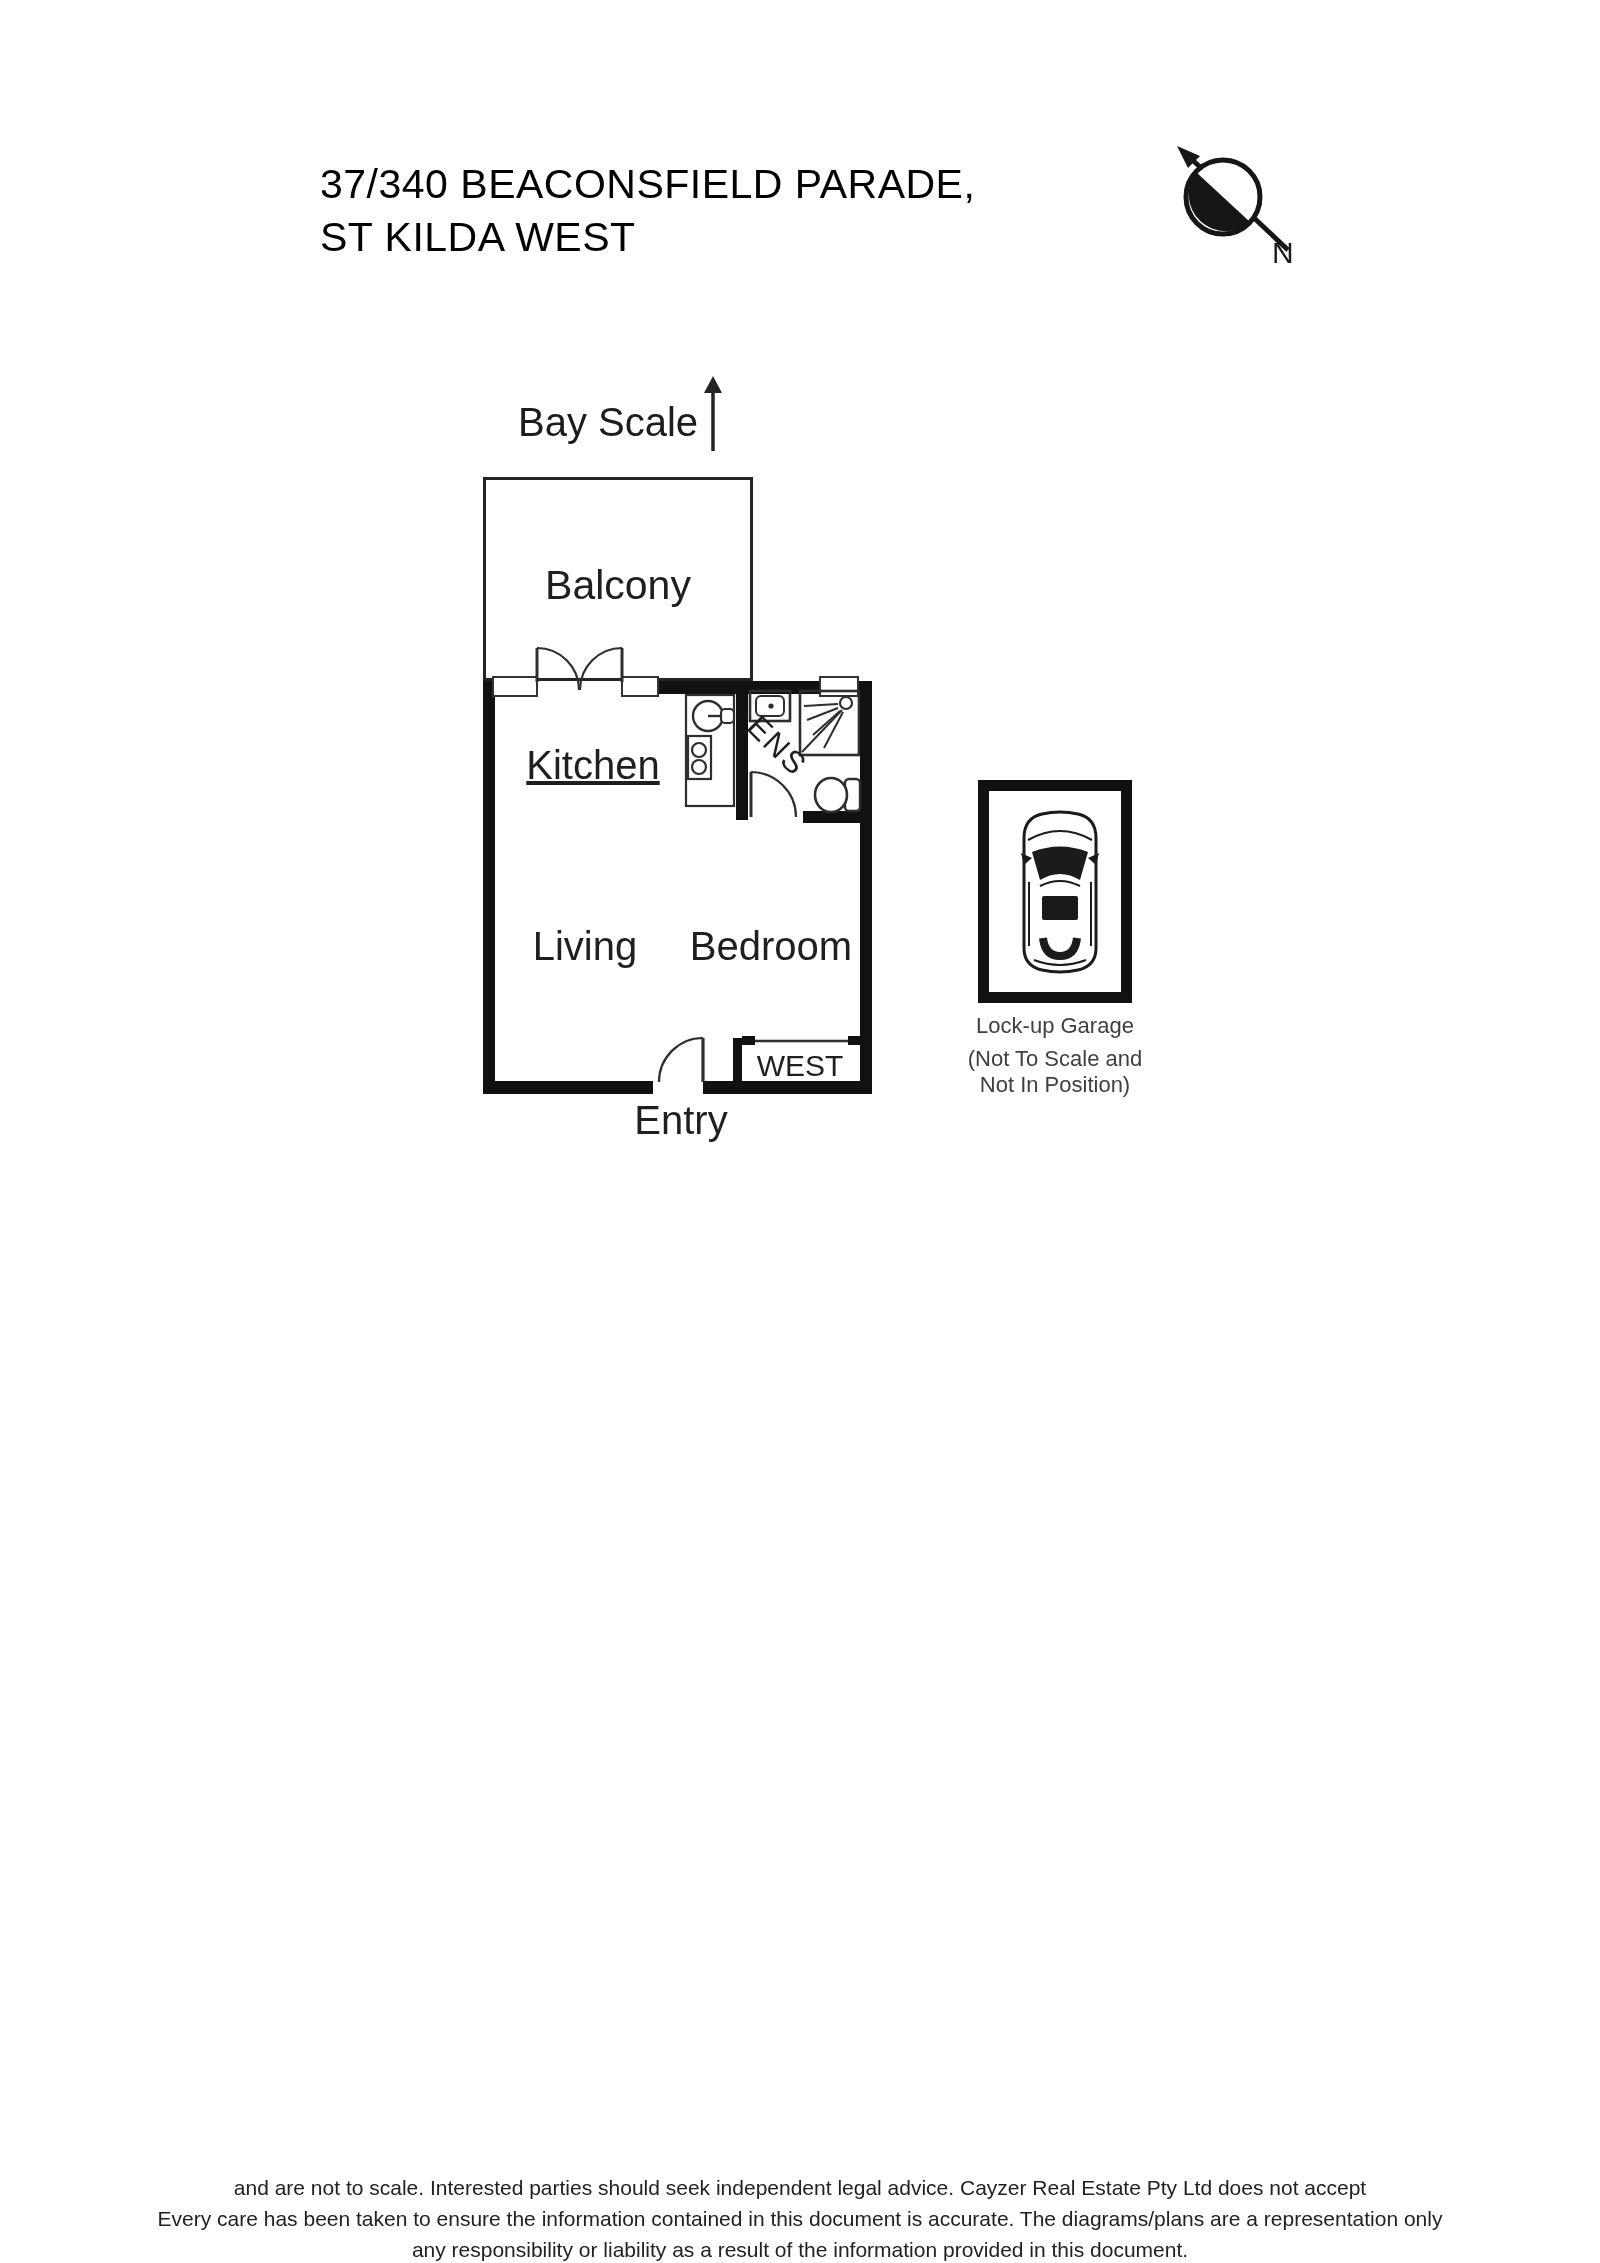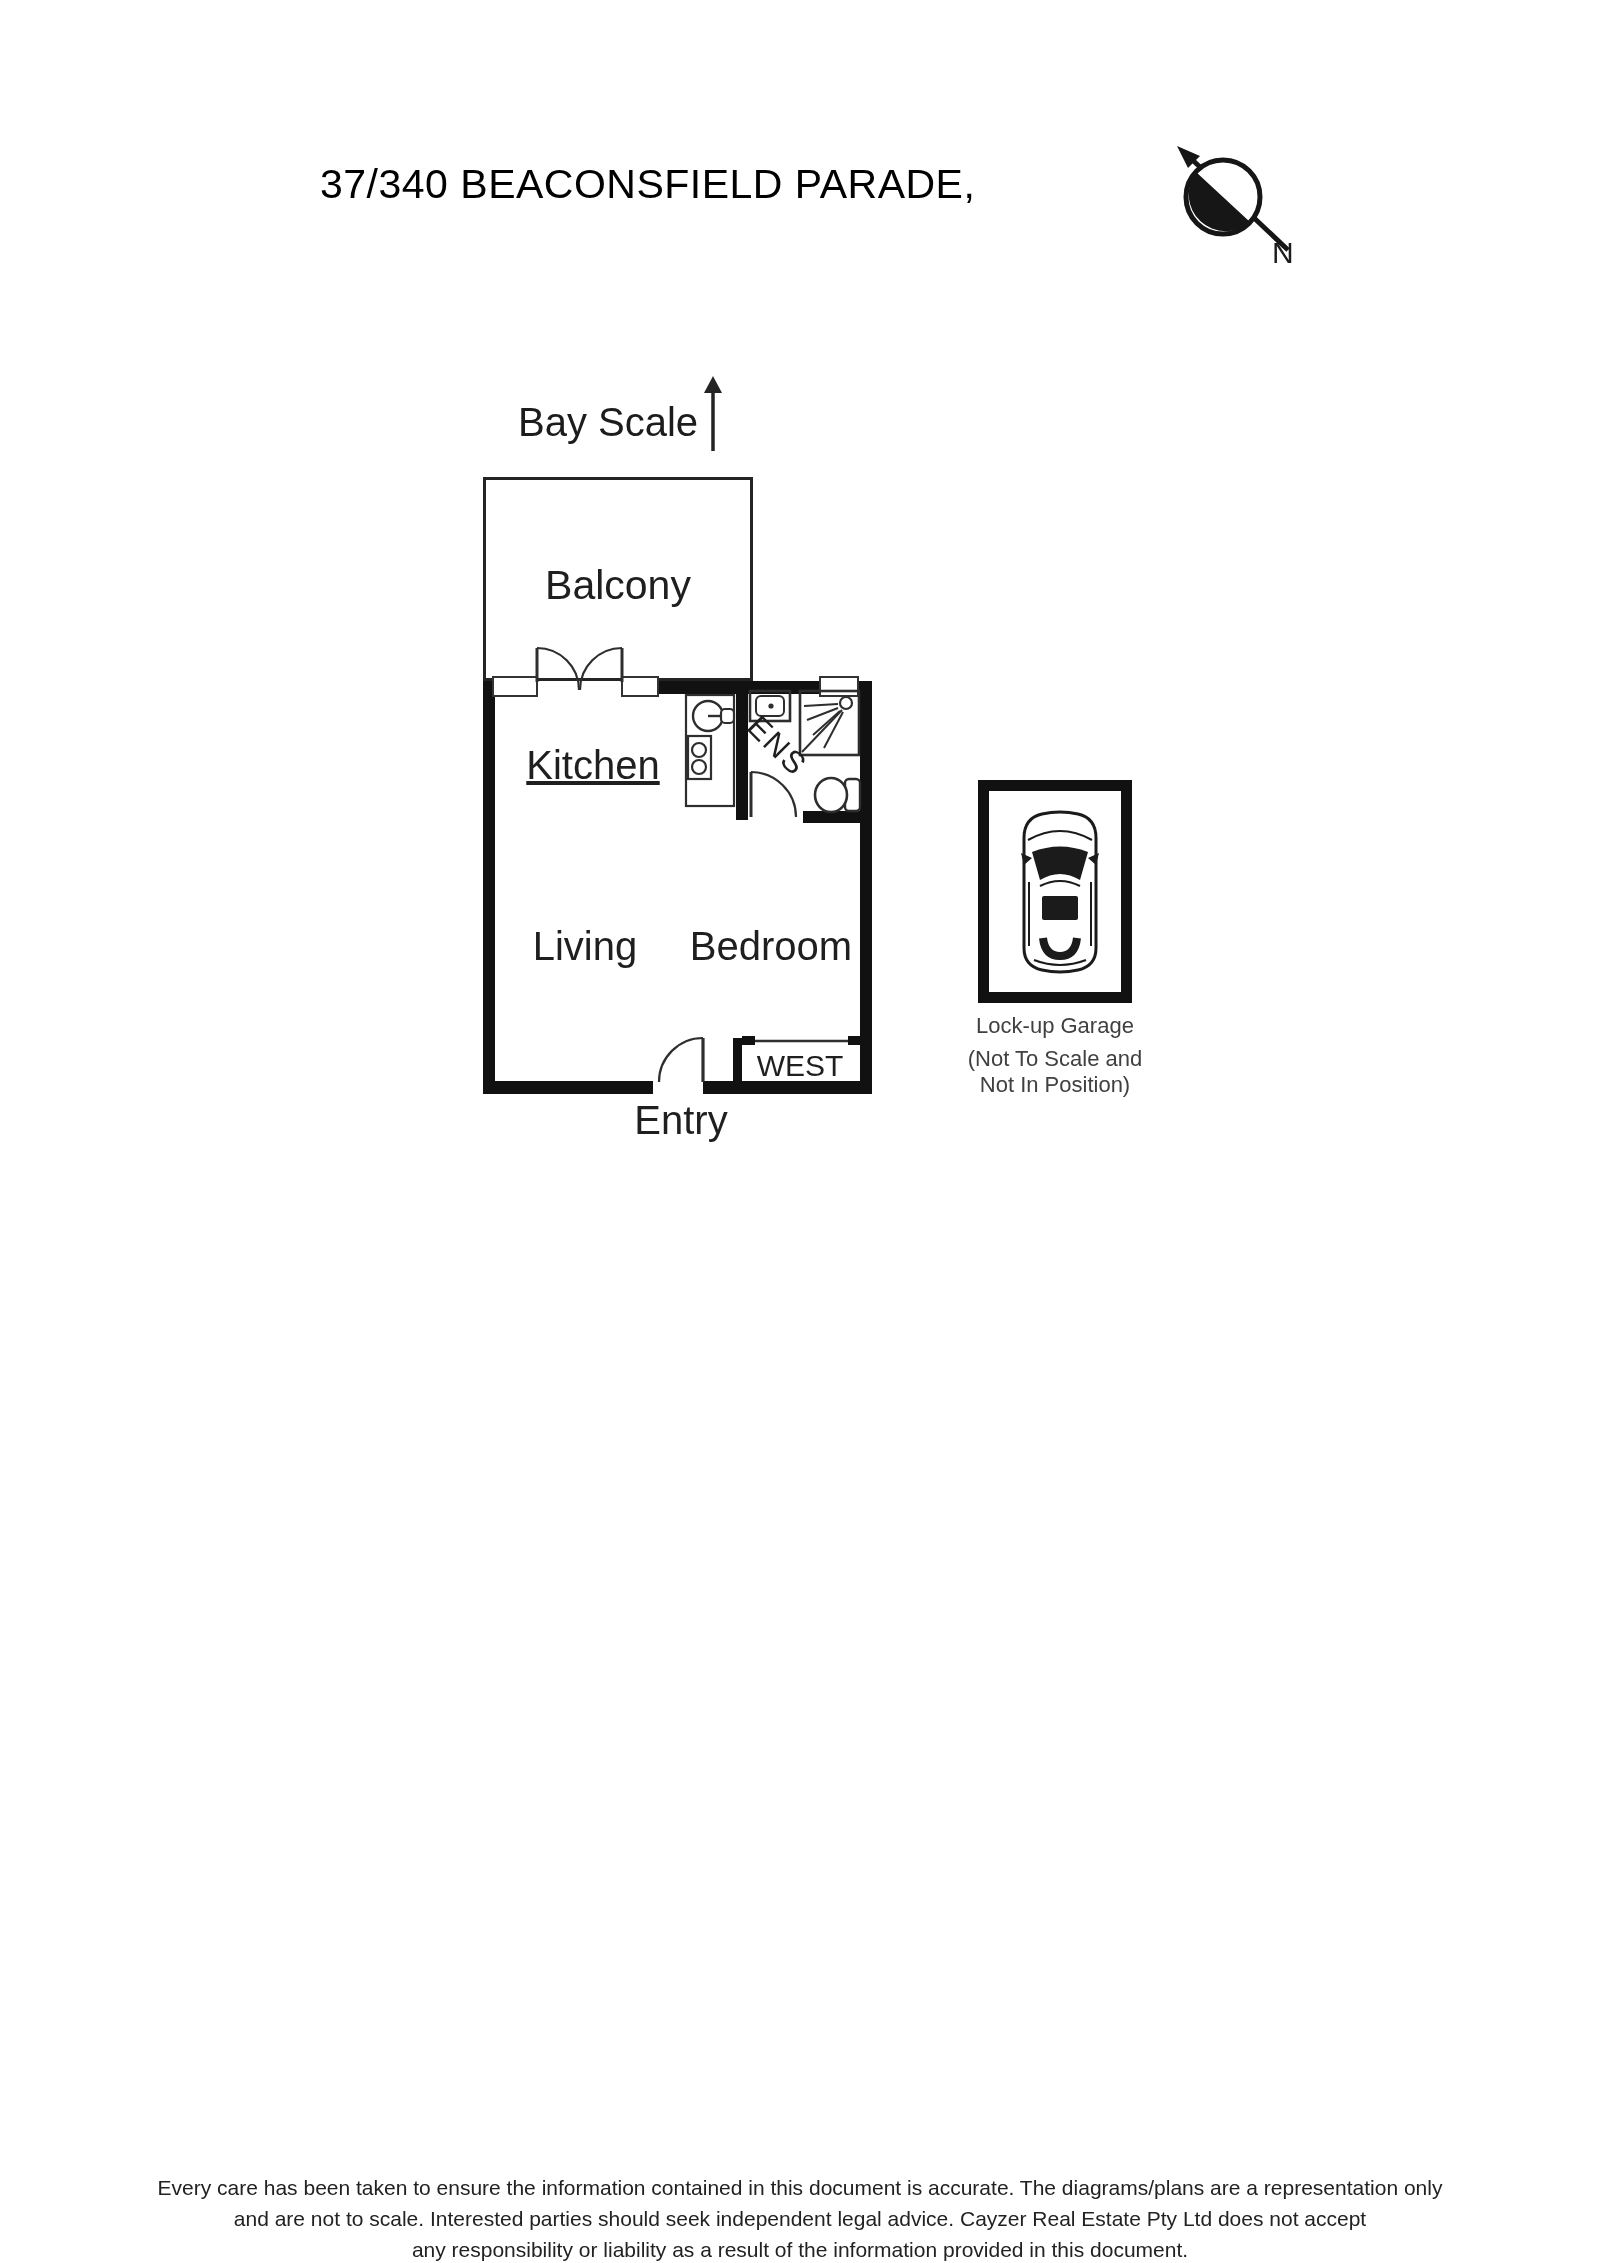--- a/index.html
+++ b/index.html
@@ -137,20 +137,21 @@
       <line x1="13" y1="74" x2="13" y2="138" stroke="#1b1b1b" stroke-width="2"></line>
       <line x1="75" y1="74" x2="75" y2="138" stroke="#1b1b1b" stroke-width="2"></line>
       <rect x="26" y="88" width="36" height="24" rx="2" fill="#1b1b1b"></rect>
       <path d="M27,130 Q29,148 44,148 Q59,148 61,130" fill="none" stroke="#1b1b1b" stroke-width="8"></path>
       <path d="M18,152 Q44,162 70,152" fill="none" stroke="#1b1b1b" stroke-width="2.2"></path>
     </svg>
   </svg>
 
   <div class="abs title" style="left:320px;top:158px;">
     <div>37/340 BEACONSFIELD PARADE,</div>
+    <div>ST KILDA WEST</div>
   </div>
 
   <div class="abs lbl" style="left:1272px;top:236px;font-size:30px;">N</div>
 
   <div class="abs lbl" style="left:518px;top:400px;font-size:40px;">Bay Scale</div>
 
   <div class="abs room" style="left:483px;top:562px;width:270px;font-size:41px;">Balcony</div>
 
   <div class="abs room" style="left:513px;top:743px;width:160px;text-decoration:underline;">Kitchen</div>
 
@@ -165,18 +166,18 @@
   <div class="abs room" style="left:611px;top:1098px;width:140px;">Entry</div>
 
   <div class="abs small-lbl" style="left:955px;top:1013px;width:200px;">Lock-up Garage</div>
 
   <div class="abs small-lbl" style="left:945px;top:1046px;width:220px;">
     <div>(Not To Scale and</div>
     <div>Not In Position)</div>
   </div>
 
   <div class="abs disclaimer" style="left:0;top:2172px;">
+    <div>and are not to scale. Interested parties should seek independent legal advice. Cayzer Real Estate Pty Ltd does not accept</div>
     <div>Every care has been taken to ensure the information contained in this document is accurate. The diagrams/plans are a representation only</div>
-    <div>and are not to scale. Interested parties should seek independent legal advice. Cayzer Real Estate Pty Ltd does not accept</div>
     <div>any responsibility or liability as a result of the information provided in this document.</div>
   </div>
 
 </div>
 
 </body></html>

